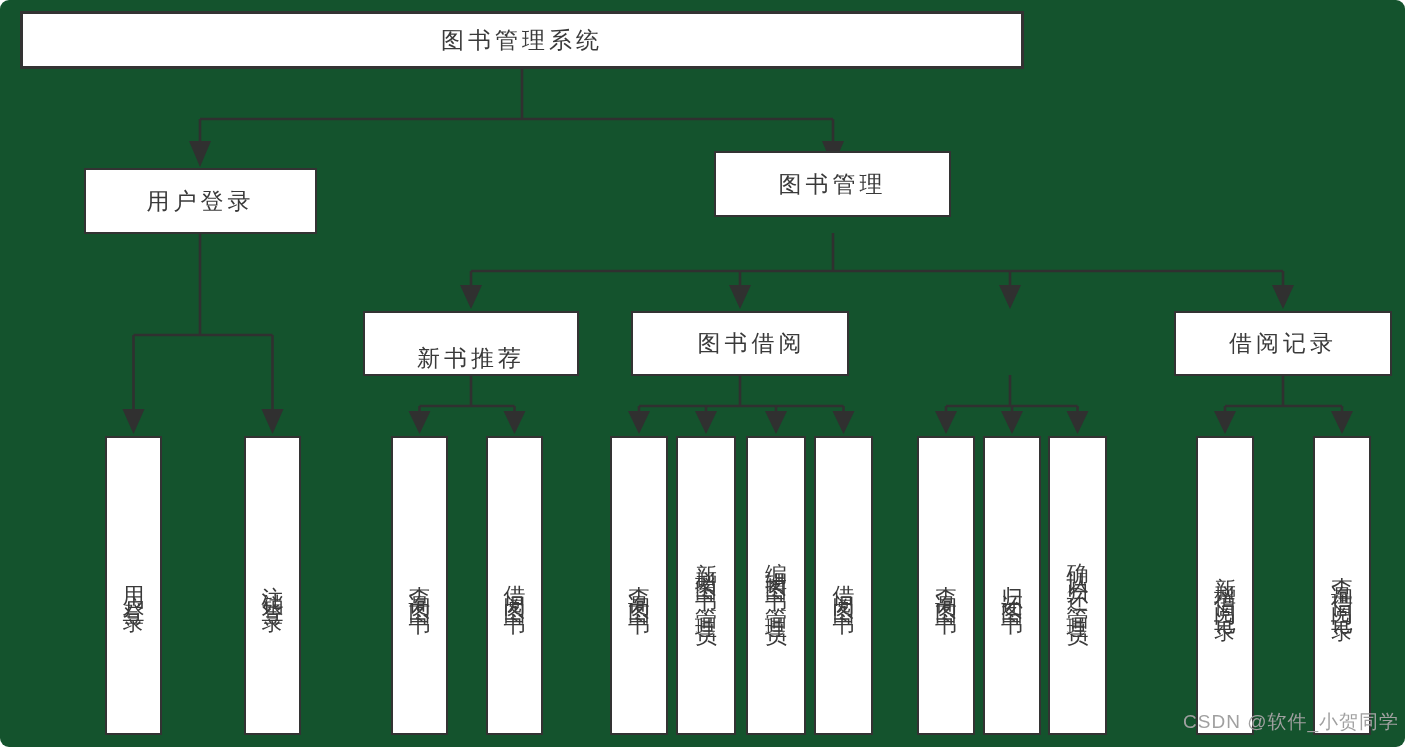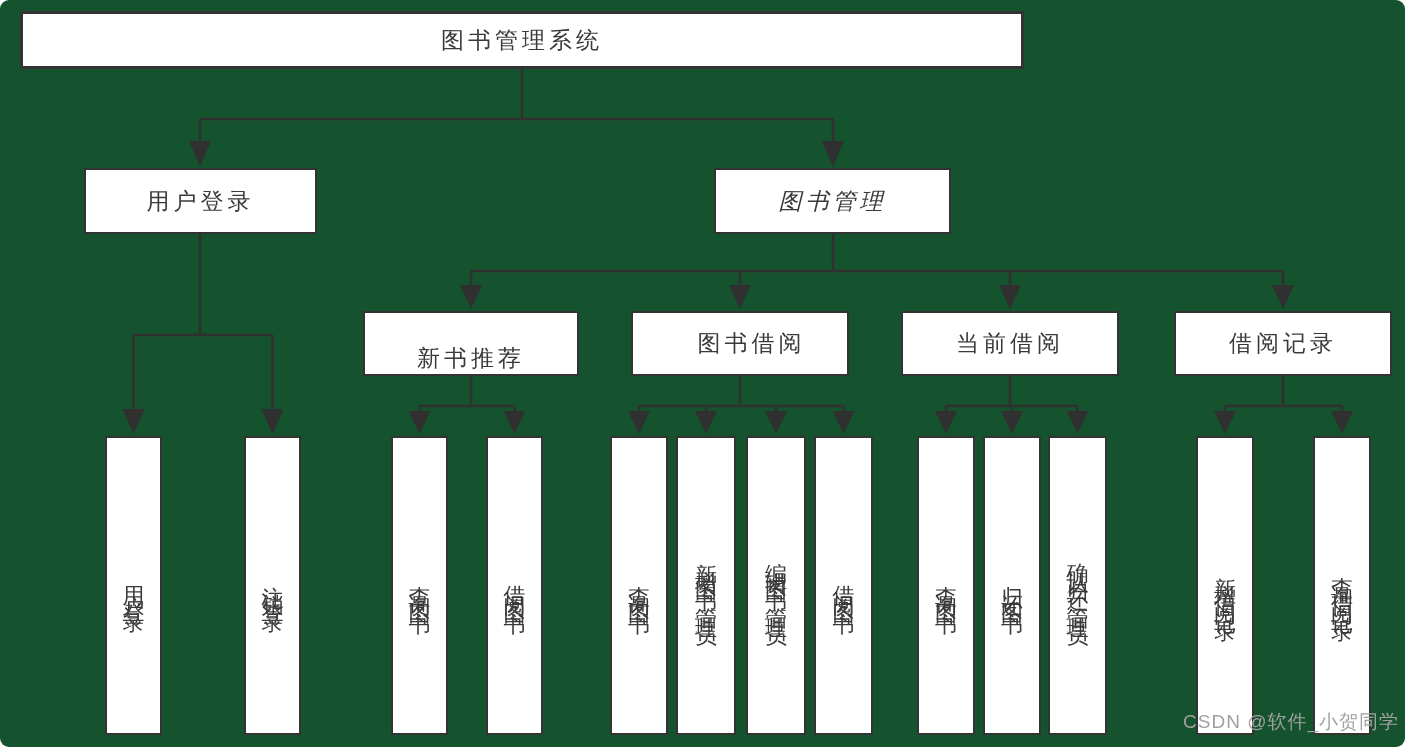--- a/index.html
+++ b/index.html
@@ -60,21 +60,21 @@
     writing-mode: vertical-rl;
     text-orientation: mixed;
     font-size: 22px;
     letter-spacing: 9px;
     line-height: 1.1;
     color: #3a3a3a;
   }
   
   .n-root  { left: 20px;   top: 11px;  width: 1004px; height: 58px; }
   .n-user  { left: 84px;   top: 168px; width: 233px;  height: 66px; }
-  .n-book  { left: 714px;  top: 168px; width: 237px;  height: 66px; font-style: italic; }
+  .n-book  { left: 714px;  top: 151px; width: 237px;  height: 66px; }
   .n-l3a   { left: 363px;  top: 311px; width: 216px;  height: 65px; align-items: flex-end; }
   .n-l3b   { left: 631px;  top: 311px; width: 218px;  height: 65px; padding-left: 23px; }
   .n-l3c   { left: 901px;  top: 311px; width: 218px;  height: 65px; }
   .n-l3d   { left: 1174px; top: 311px; width: 218px;  height: 65px; }
   .leaf    { top: 436px;   height: 299px; }
   .n-u1 { left: 105px;  width: 57px; }
   .n-u2 { left: 244px;  width: 57px; }
   .n-n1 { left: 391px;  width: 57px; }
   .n-n2 { left: 486px;  width: 57px; }
   .n-j1 { left: 610px;  width: 58px; }
@@ -188,23 +188,20 @@
   <div class="node n-book">
     <span class="lbl">图书管理</span>
   </div>
 
   <div class="node n-l3a">
     <span class="lbl">新书推荐</span>
   </div>
   <div class="node n-l3b">
     <span class="lbl">图书借阅</span>
   </div>
-  <div class="node n-l3c">
-    <span class="lbl">当前借阅</span>
-  </div>
   <div class="node n-l3d">
     <span class="lbl">借阅记录</span>
   </div>
 
   <div class="node leaf n-u1">
     <span class="vlbl">用户登录</span>
   </div>
   <div class="node leaf n-u2">
     <span class="vlbl">注销登录</span>
   </div>

